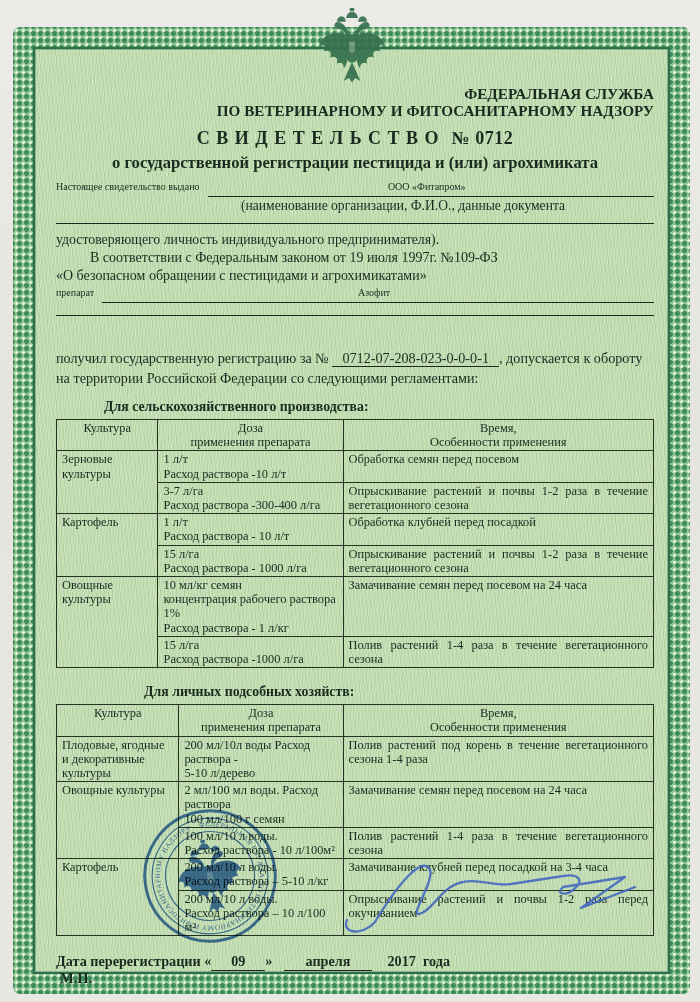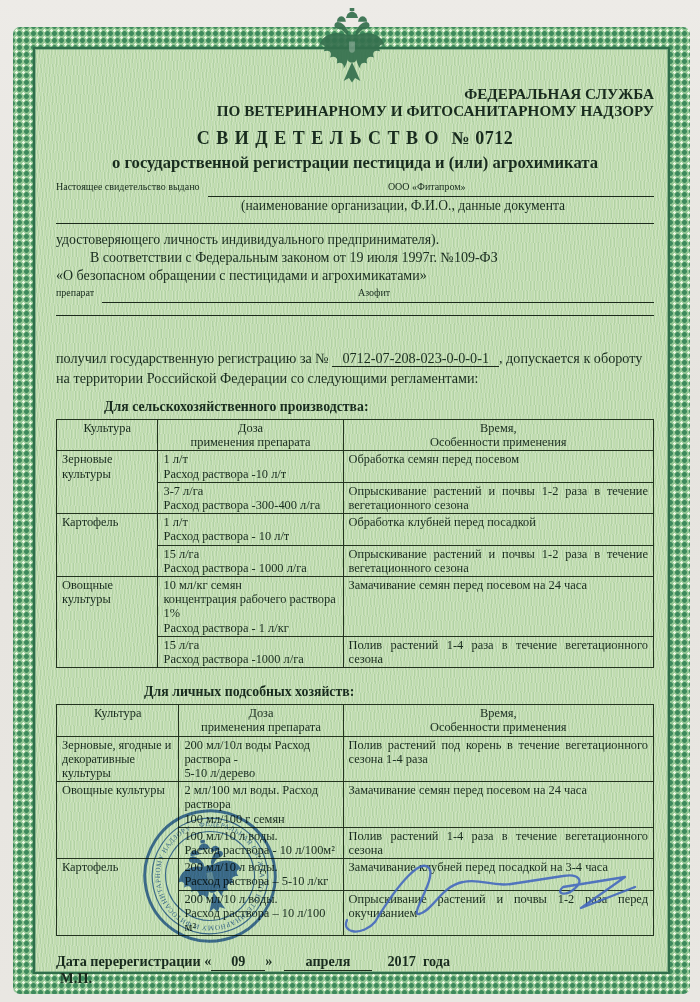--- a/index.html
+++ b/index.html
@@ -190,21 +190,21 @@
           </colgroup>
         <tbody>
             <tr>
           <th>Культура</th>
           <th>Доза
 применения препарата</th>
           <th>Время,
 Особенности применения</th>
         </tr>
         <tr>
-          <td class="cul">Зерновые, ягодные и декоративные культуры</td>
+          <td class="cul">Плодовые, ягодные и декоративные культуры</td>
           <td class="dose">200 мл/10л воды Расход раствора -
 5-10 л/дерево</td>
           <td class="time">Полив растений под корень в течение вегетационного сезона 1-4 раза</td>
         </tr>
         <tr>
           <td class="cul" rowspan="2">Овощные культуры</td>
           <td class="dose">2 мл/100 мл воды. Расход раствора
 100 мл/100 г семян</td>
           <td class="time">Замачивание семян перед посевом на 24 часа</td>
         </tr>

